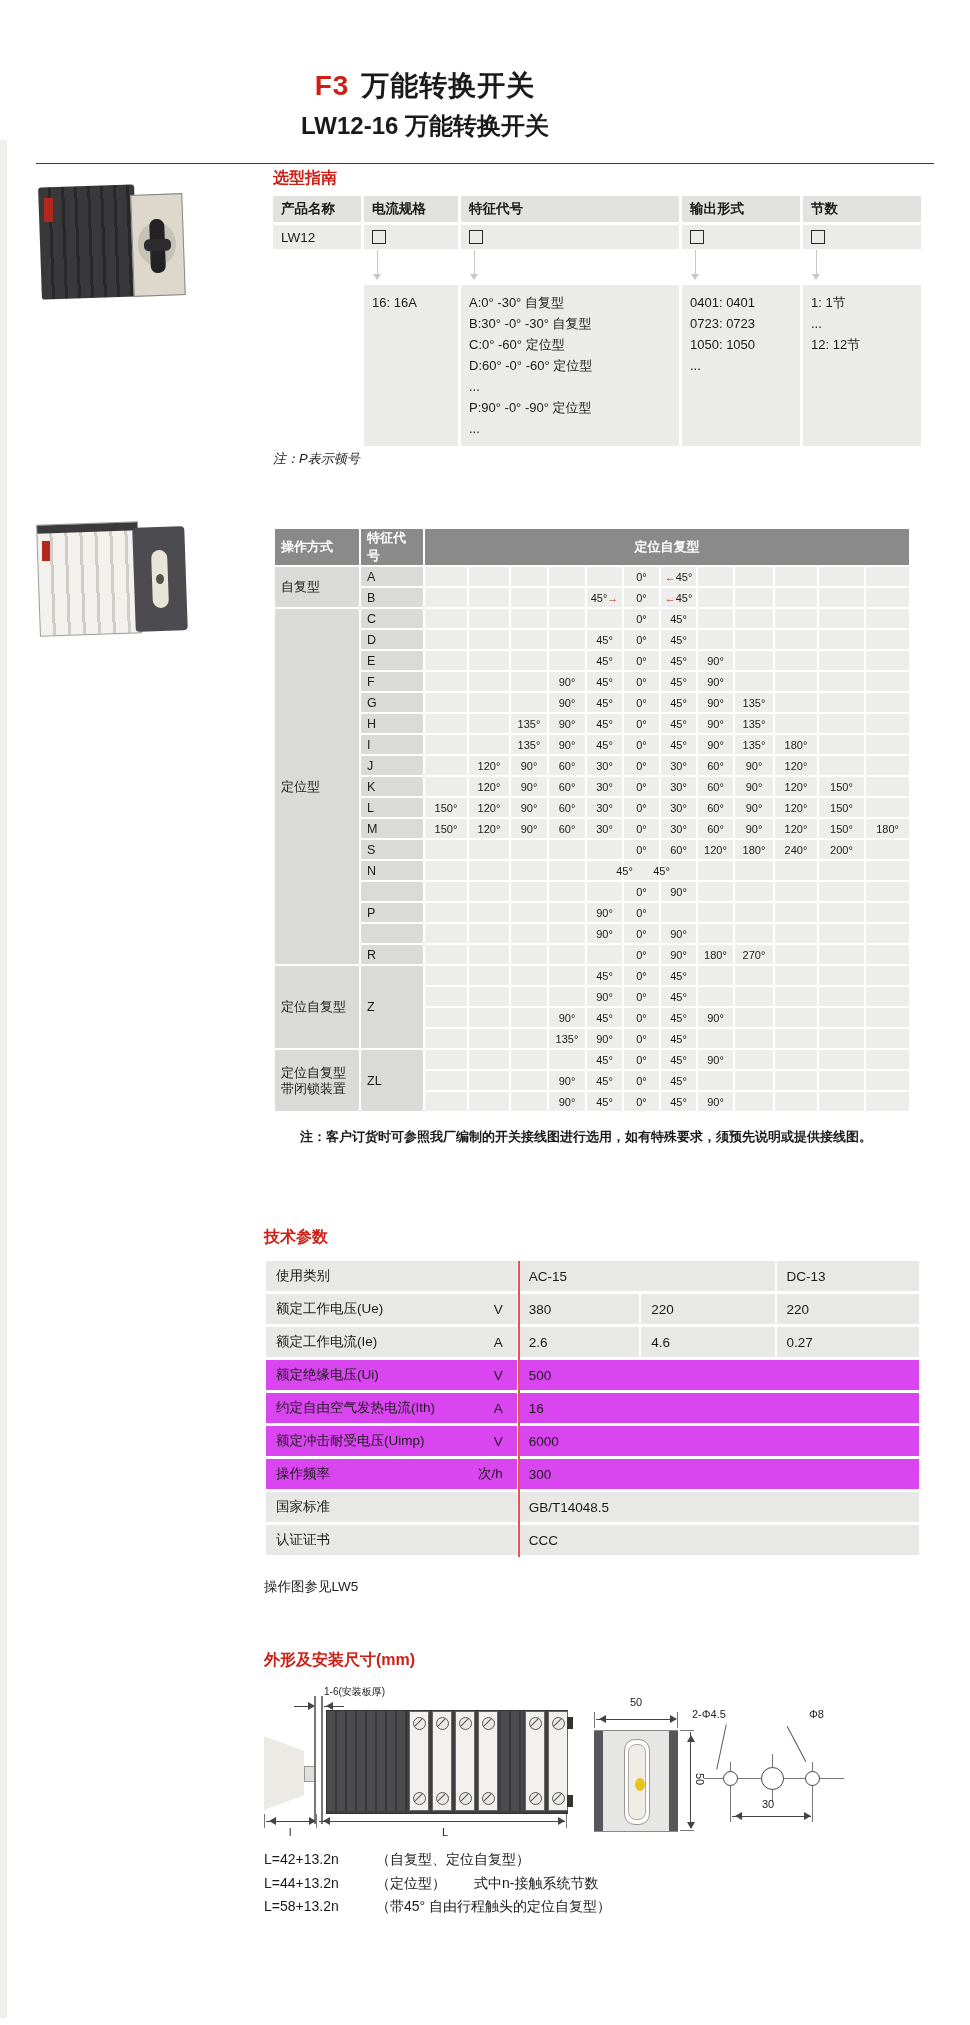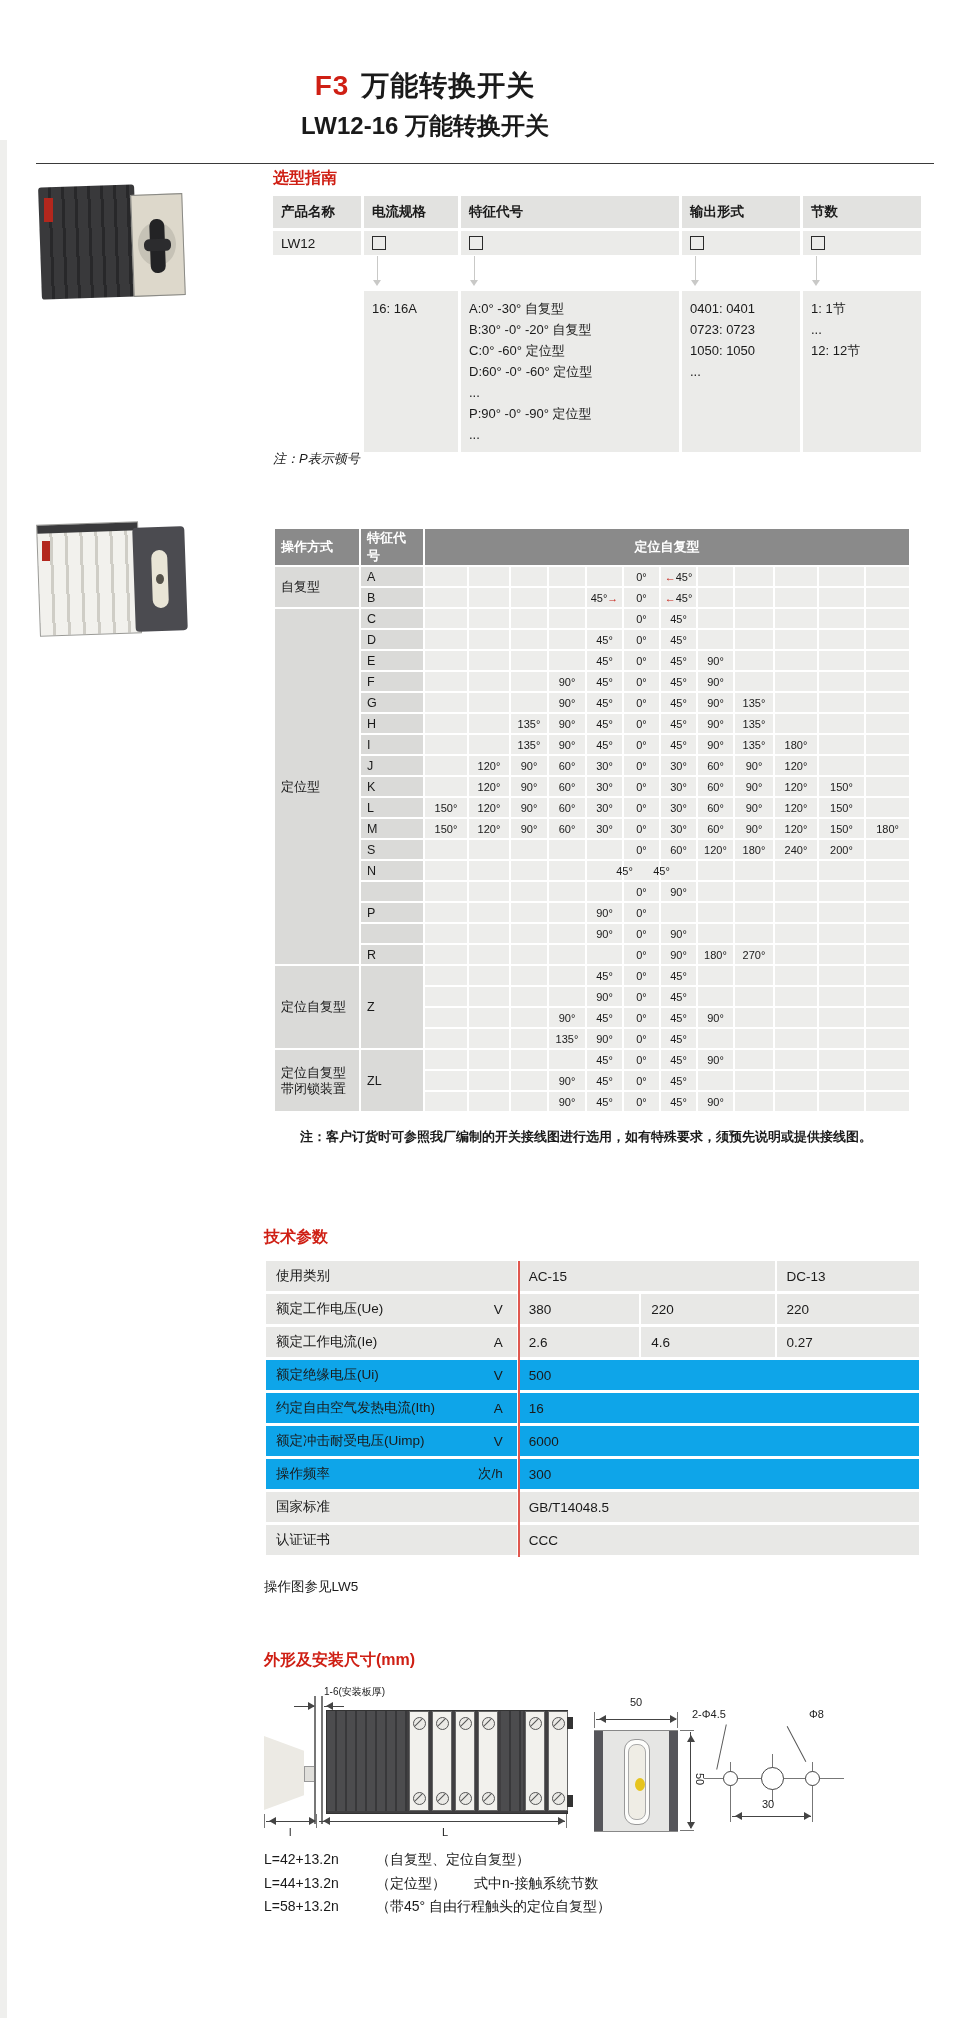--- a/index.html
+++ b/index.html
@@ -31,21 +31,21 @@
   .p-handle1::after{content:'';position:absolute;left:-6px;top:20px;width:27px;height:12px;border-radius:5px;background:#2c2c2e;}
   .p-body2{position:absolute;left:4px;top:18px;width:100px;height:110px;border:1px solid #9a9a96;
     background:repeating-linear-gradient(90deg,#f2f1ed 0 12px,#cfcdc6 12px 15px);transform:rotate(-2deg);}
   .p-body2::before{content:'';position:absolute;left:0;top:0;width:100%;height:8px;background:#3a3a3c;}
   .p-face2{position:absolute;left:100px;top:22px;width:52px;height:104px;border-radius:4px;background:#4b4b50;transform:rotate(-2deg);}
   .p-handle2{position:absolute;left:18px;top:23px;width:16px;height:58px;border-radius:8px;background:#e9e5d6;}
   .p-handle2::after{content:'';position:absolute;left:4px;top:24px;width:8px;height:10px;border-radius:50%;background:#55524a;}
 
   
   .sel-grid{left:273px;top:196px;display:grid;grid-template-columns:88px 94px 218px 118px 118px;gap:3px;width:648px;}
-  .sel-h{background:var(--sel-hdr);font-weight:bold;font-size:13.5px;height:32px;display:flex;align-items:center;padding-left:8px;}
+  .sel-h{background:var(--sel-hdr);font-weight:bold;font-size:13.5px;height:26px;display:flex;align-items:center;padding-left:8px;}
   .sel-c{background:var(--sel-cell);font-size:13.5px;height:24px;display:flex;align-items:center;padding-left:8px;}
   .sel-a{height:30px;position:relative;background:transparent;}
   .sel-o{background:var(--sel-cell);font-size:13px;line-height:21px;padding:7px 8px;min-height:142px;}
   .cbx{display:inline-block;width:12px;height:12px;border:1.5px solid #2a2a2a;background:transparent;}
   .darr{position:absolute;left:13px;top:-2px;width:1px;height:24px;background:#c9c9c7;}
   .darr::after{content:'';position:absolute;left:-4px;top:24px;border:4px solid transparent;border-top:6px solid #c9c9c7;}
   .note-plain{font-size:13px;color:#1a1a1a;font-style:italic;}
   .note-bold{font-size:13px;font-weight:bold;color:#1a1a1a;}
 
   
@@ -61,21 +61,21 @@
   .ra{color:var(--arrow-red);font-weight:bold;}
 
   
   .ttable{border-collapse:separate;border-spacing:2px 3px;table-layout:fixed;width:657px;}
   .ttable td{height:30px;font-size:13.5px;padding:0;}
   .ttable .tl{padding-left:10px;}
   .ttable .tl .lc{display:flex;justify-content:space-between;align-items:center;}
   .ttable .tl .unit{margin-right:14px;}
   .ttable .tv{padding-left:10px;}
   .ttable tr.shade td{background:#e8e8e6;}
-  .ttable tr.plain td{background:#0ea5e9;}
+  .ttable tr.plain td{background:#d946ef;}
   .tech-redline{left:518px;top:1261px;width:2px;height:296px;background:var(--tech-red);}
 
   
   .drawing{left:264px;top:1688px;width:700px;height:158px;font-size:11px;color:#222;}
   .ln{position:absolute;background:#777;}
   .dimln{position:absolute;background:#444;}
   .handle-trap{position:absolute;left:0;top:48px;width:40px;height:74px;background:#eceae4;
     clip-path:polygon(0 0,100% 20%,100% 80%,0 100%);border:0;}
   .stem{position:absolute;left:40px;top:78px;width:10px;height:14px;background:#e0dfdb;border:1px solid #999;}
   .sbody{position:absolute;left:62px;top:22px;width:240px;height:102px;background:#403f41;border:1px solid #333;}
@@ -160,21 +160,21 @@
     <div class="sel-a">
         <span class="darr"></span>
       </div>
 
     <div></div>
     <div class="sel-o" id="opt-current">
         <div class="opt-line">16: 16A</div>
       </div>
     <div class="sel-o" id="opt-feature">
         <div class="opt-line">A:0° -30° 自复型</div>
-        <div class="opt-line">B:30° -0° -20° 自复型</div>
+        <div class="opt-line">B:30° -0° -30° 自复型</div>
         <div class="opt-line">C:0° -60° 定位型</div>
         <div class="opt-line">D:60° -0° -60° 定位型</div>
         <div class="opt-line">...</div>
         <div class="opt-line">P:90° -0° -90° 定位型</div>
         <div class="opt-line">...</div>
       </div>
     <div class="sel-o" id="opt-output">
         <div class="opt-line">0401: 0401</div>
         <div class="opt-line">0723: 0723</div>
         <div class="opt-line">1050: 1050</div>

